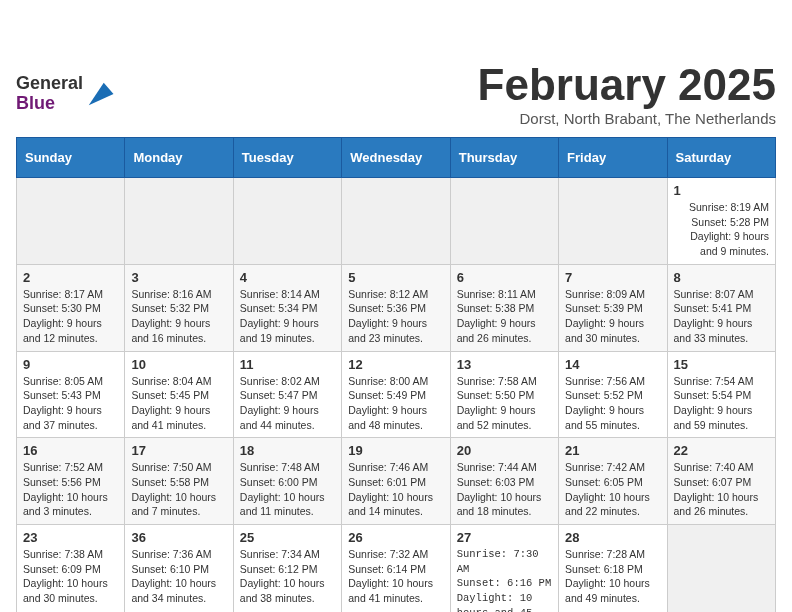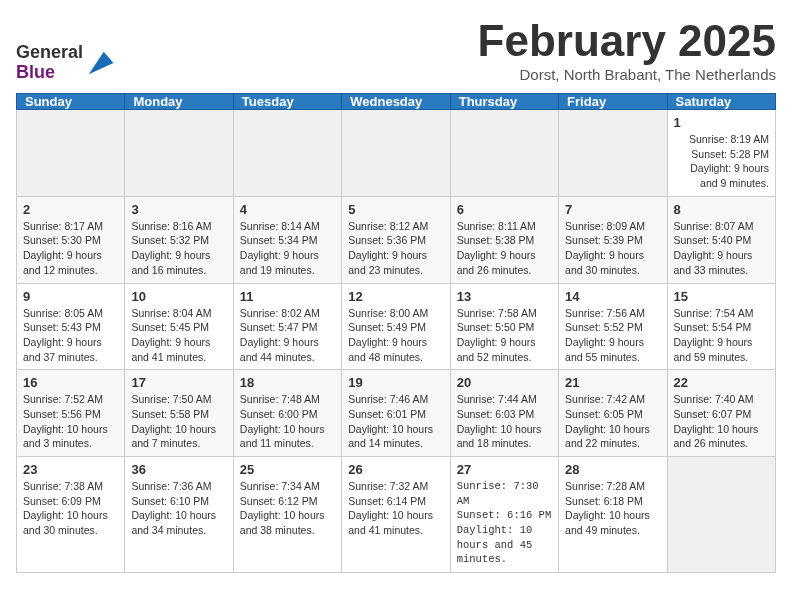--- a/index.html
+++ b/index.html
@@ -6,22 +6,23 @@
     body {
       font-family: Arial, sans-serif;
       background: #fff;
       width: 792px;
       min-height: 612px;
       padding: 16px;
     }
     .header {
       display: flex;
       justify-content: space-between;
-      align-items: flex-end;
+      align-items: center;
       margin-bottom: 10px;
+      margin-top: 44px;
     }
     .logo {
       display: flex;
       align-items: center;
     }
     .logo-text {
       display: flex;
       flex-direction: column;
       font-size: 18px;
       font-weight: bold;
@@ -48,21 +49,21 @@
       color: #555;
     }
     .calendar {
       width: 100%;
       border-collapse: collapse;
       border: 1px solid #ccc;
     }
     .calendar th {
       background-color: #2a7abf;
       color: #fff;
-      padding: 0 8px;
+      padding: 12px 8px;
       font-size: 13px;
       font-weight: bold;
       text-align: left;
       border: 1px solid #1a5a9f;
     }
     .calendar td {
       vertical-align: top;
       padding: 5px 6px;
       border: 1px solid #ccc;
       width: calc(100% / 7);
@@ -171,21 +172,21 @@
         </td>
         <td>
           <span class="day-num">7</span>
           <div class="day-info" style="white-space: pre-line;">Sunrise: 8:09 AM
 Sunset: 5:39 PM
 Daylight: 9 hours and 30 minutes.</div>
         </td>
         <td>
           <span class="day-num">8</span>
           <div class="day-info" style="white-space: pre-line;">Sunrise: 8:07 AM
-Sunset: 5:40 PM
+Sunset: 5:41 PM
 Daylight: 9 hours and 33 minutes.</div>
         </td>
       </tr>
       <tr>
         <td>
           <span class="day-num">9</span>
           <div class="day-info" style="white-space: pre-line;">Sunrise: 8:05 AM
 Sunset: 5:43 PM
 Daylight: 9 hours and 37 minutes.</div>
         </td>

